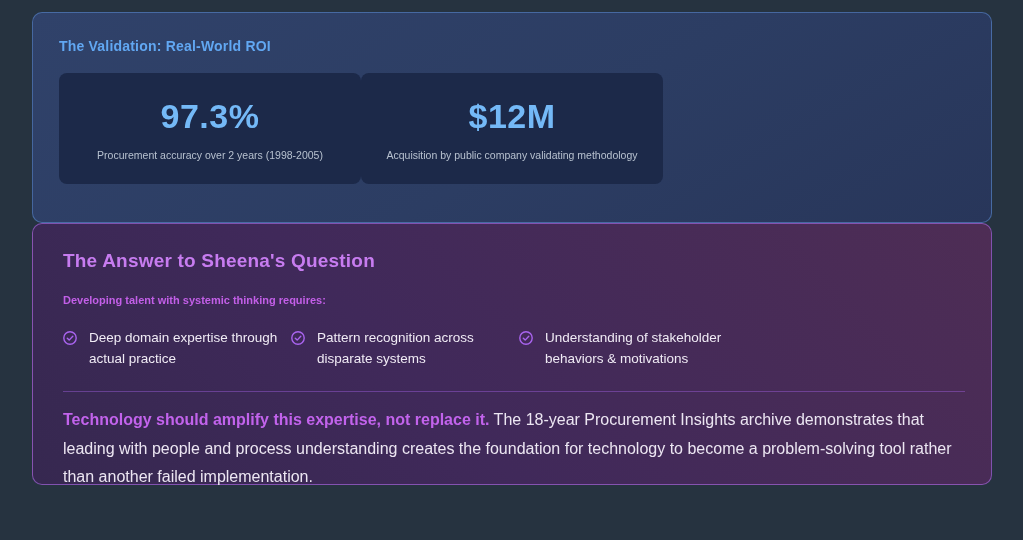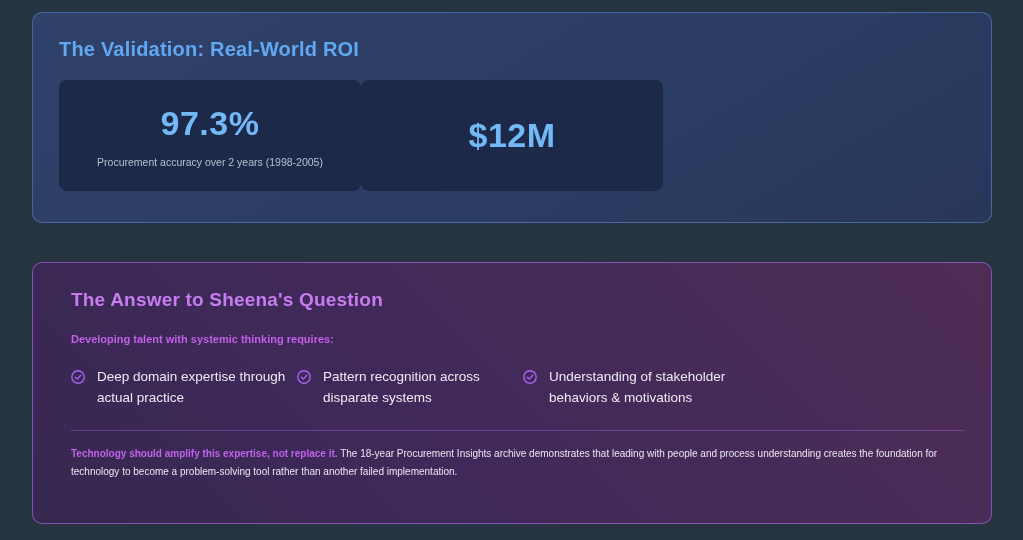--- a/index.html
+++ b/index.html
@@ -19,21 +19,21 @@
   }
   
   .validation-card {
     height: 211px;
     background: linear-gradient(150deg, #30426a 0%, #2c3d63 55%, #28365a 100%);
     border: 1px solid rgba(92, 142, 214, 0.55);
     padding: 25px 26px;
   }
   .validation-title {
     color: #61a7f2;
-    font-size: 20px;
+    font-size: 14px;
     font-weight: bold;
     letter-spacing: 0.2px;
   }
   .stats-row {
     margin-top: 19px;
     display: grid;
     grid-template-columns: repeat(3, 1fr);
   }
   .stat-box {
     height: 111px;
@@ -52,25 +52,24 @@
     font-weight: bold;
     letter-spacing: 0.5px;
   }
   .stat-caption {
     margin-top: 13px;
     color: #b7c1cf;
     font-size: 10.5px;
   }
   
   .answer-card {
-    margin-top: 39px;
     height: 262px;
     background: linear-gradient(45deg, #362850 0%, #40295a 40%, #4e2d55 100%);
     border: 1px solid rgba(168, 104, 224, 0.65);
-    padding: 26px 26px 0 38px;
+    padding: 26px 26px 0 30px;
   }
   .answer-title {
     color: #c77cf0;
     font-size: 19px;
     font-weight: bold;
     letter-spacing: 0.2px;
   }
   .answer-subtitle {
     margin-top: 22px;
     color: #c35fe8;
@@ -100,21 +99,21 @@
     line-height: 1.55;
   }
   .divider {
     margin-top: 21px;
     border: none;
     border-top: 1px solid rgba(169, 100, 239, 0.40);
   }
   .answer-footer {
     margin-top: 14px;
     color: #ece6f2;
-    font-size: 10px;
+    font-size: 16px;
     line-height: 1.8;
     max-width: 908px;
   }
   .answer-footer strong {
     color: #c263ec;
     font-weight: bold;
   }
 </style>
 </head>
 <body>
@@ -124,20 +123,21 @@
   <section class="card validation-card">
     <h2 class="validation-title">The Validation: Real-World ROI</h2>
 
     <div class="stats-row">
       <div class="stat-box">
         <div class="stat-value">97.3%</div>
         <div class="stat-caption">Procurement accuracy over 2 years (1998-2005)</div>
       </div>
       <div class="stat-box">
         <div class="stat-value">$12M</div>
+        <div class="stat-caption">Acquisition by public company validating methodology</div>
       </div>
     </div>
   </section>
 
   <section class="card answer-card">
     <h2 class="answer-title">The Answer to Sheena's Question</h2>
 
     <div class="answer-subtitle">Developing talent with systemic thinking requires:</div>
 
     <div class="bullets-grid">

